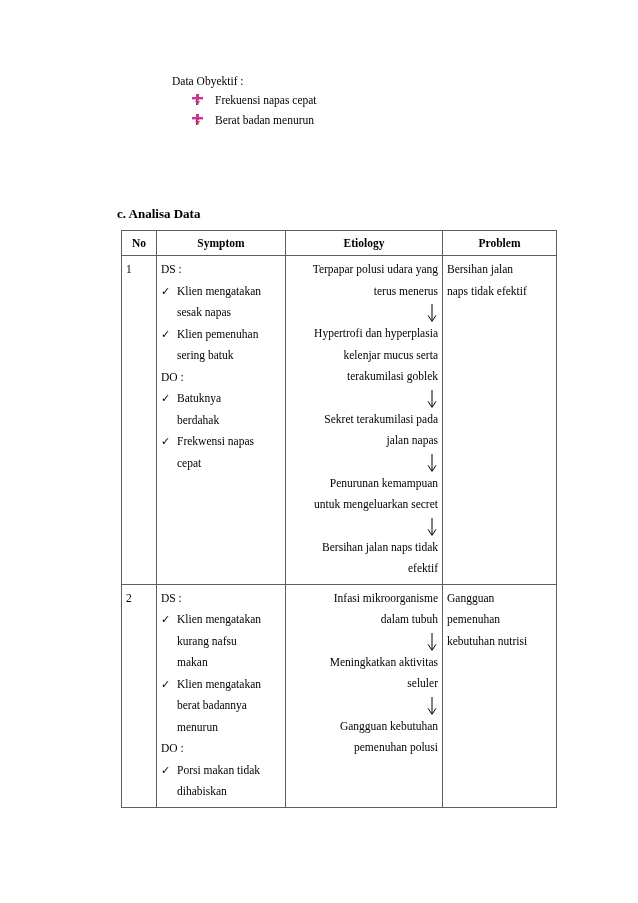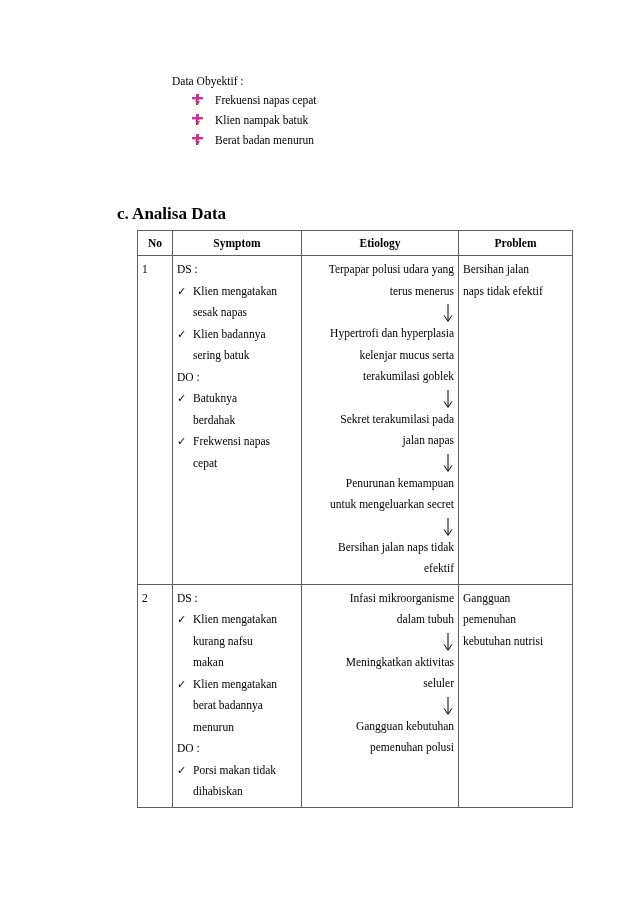--- a/index.html
+++ b/index.html
@@ -65,30 +65,30 @@
     height: 11px;
     display: inline-block;
     line-height: 0;
   }
 
   
   #analisa-heading {
     position: absolute;
     left: 117px;
     top: 207px;
-    font-size: 17px;
+    font-size: 13px;
     font-weight: bold;
     line-height: 14px;
     white-space: nowrap;
   }
 
   
   #analisa-table {
     position: absolute;
-    left: 137px;
+    left: 121px;
     top: 230px;
     width: 435px;
     border-collapse: collapse;
     table-layout: fixed;
     font-size: 11.5px;
   }
   #analisa-table td, #analisa-table th {
     border: 1px solid #5f5f5f;
     vertical-align: top;
     padding: 3px 4px 4px 4px;
@@ -161,27 +161,20 @@
   <div id="data-obyektif-section">
     <div class="do-heading">Data Obyektif :</div>
     <ul class="do-list" id="do-list">
         <li><span class="wd-arrow"><svg width="11" height="11" viewBox="0 0 11 11">
               <rect x="4" y="0" width="3" height="7" fill="#cc3399"></rect>
               <rect x="0" y="3" width="11" height="2.4" fill="#cc3399"></rect>
               <rect x="4" y="6" width="1.6" height="5" fill="#333399"></rect>
               <rect x="5.6" y="6" width="1.6" height="5" fill="#ffcc33"></rect>
               <path d="M3 7 L8 7 L5.5 11 Z" fill="#cc3399"></path>
             </svg></span><span>Frekuensi napas cepat</span></li>
-        <li><span class="wd-arrow"><svg width="11" height="11" viewBox="0 0 11 11">
-              <rect x="4" y="0" width="3" height="7" fill="#cc3399"></rect>
-              <rect x="0" y="3" width="11" height="2.4" fill="#cc3399"></rect>
-              <rect x="4" y="6" width="1.6" height="5" fill="#333399"></rect>
-              <rect x="5.6" y="6" width="1.6" height="5" fill="#ffcc33"></rect>
-              <path d="M3 7 L8 7 L5.5 11 Z" fill="#cc3399"></path>
-            </svg></span><span>Klien nampak batuk</span></li>
         <li><span class="wd-arrow"><svg width="11" height="11" viewBox="0 0 11 11">
               <rect x="4" y="0" width="3" height="7" fill="#cc3399"></rect>
               <rect x="0" y="3" width="11" height="2.4" fill="#cc3399"></rect>
               <rect x="4" y="6" width="1.6" height="5" fill="#333399"></rect>
               <rect x="5.6" y="6" width="1.6" height="5" fill="#ffcc33"></rect>
               <path d="M3 7 L8 7 L5.5 11 Z" fill="#cc3399"></path>
             </svg></span><span>Berat badan menurun</span></li>
       </ul>
   </div>
 
@@ -208,21 +201,21 @@
           <td>
             <span class="sym-label">DS :</span>
             <ul class="check-list">
               <li>
                 <span class="check-mark">✓</span>
                 <span class="sym-line">Klien mengatakan</span>
                 <span class="sym-line">sesak napas</span>
               </li>
               <li>
                 <span class="check-mark">✓</span>
-                <span class="sym-line">Klien badannya</span>
+                <span class="sym-line">Klien pemenuhan</span>
                 <span class="sym-line">sering batuk</span>
               </li>
             </ul>
             <span class="sym-label">DO :</span>
             <ul class="check-list">
               <li>
                 <span class="check-mark">✓</span>
                 <span class="sym-line">Batuknya</span>
                 <span class="sym-line">berdahak</span>
               </li>

